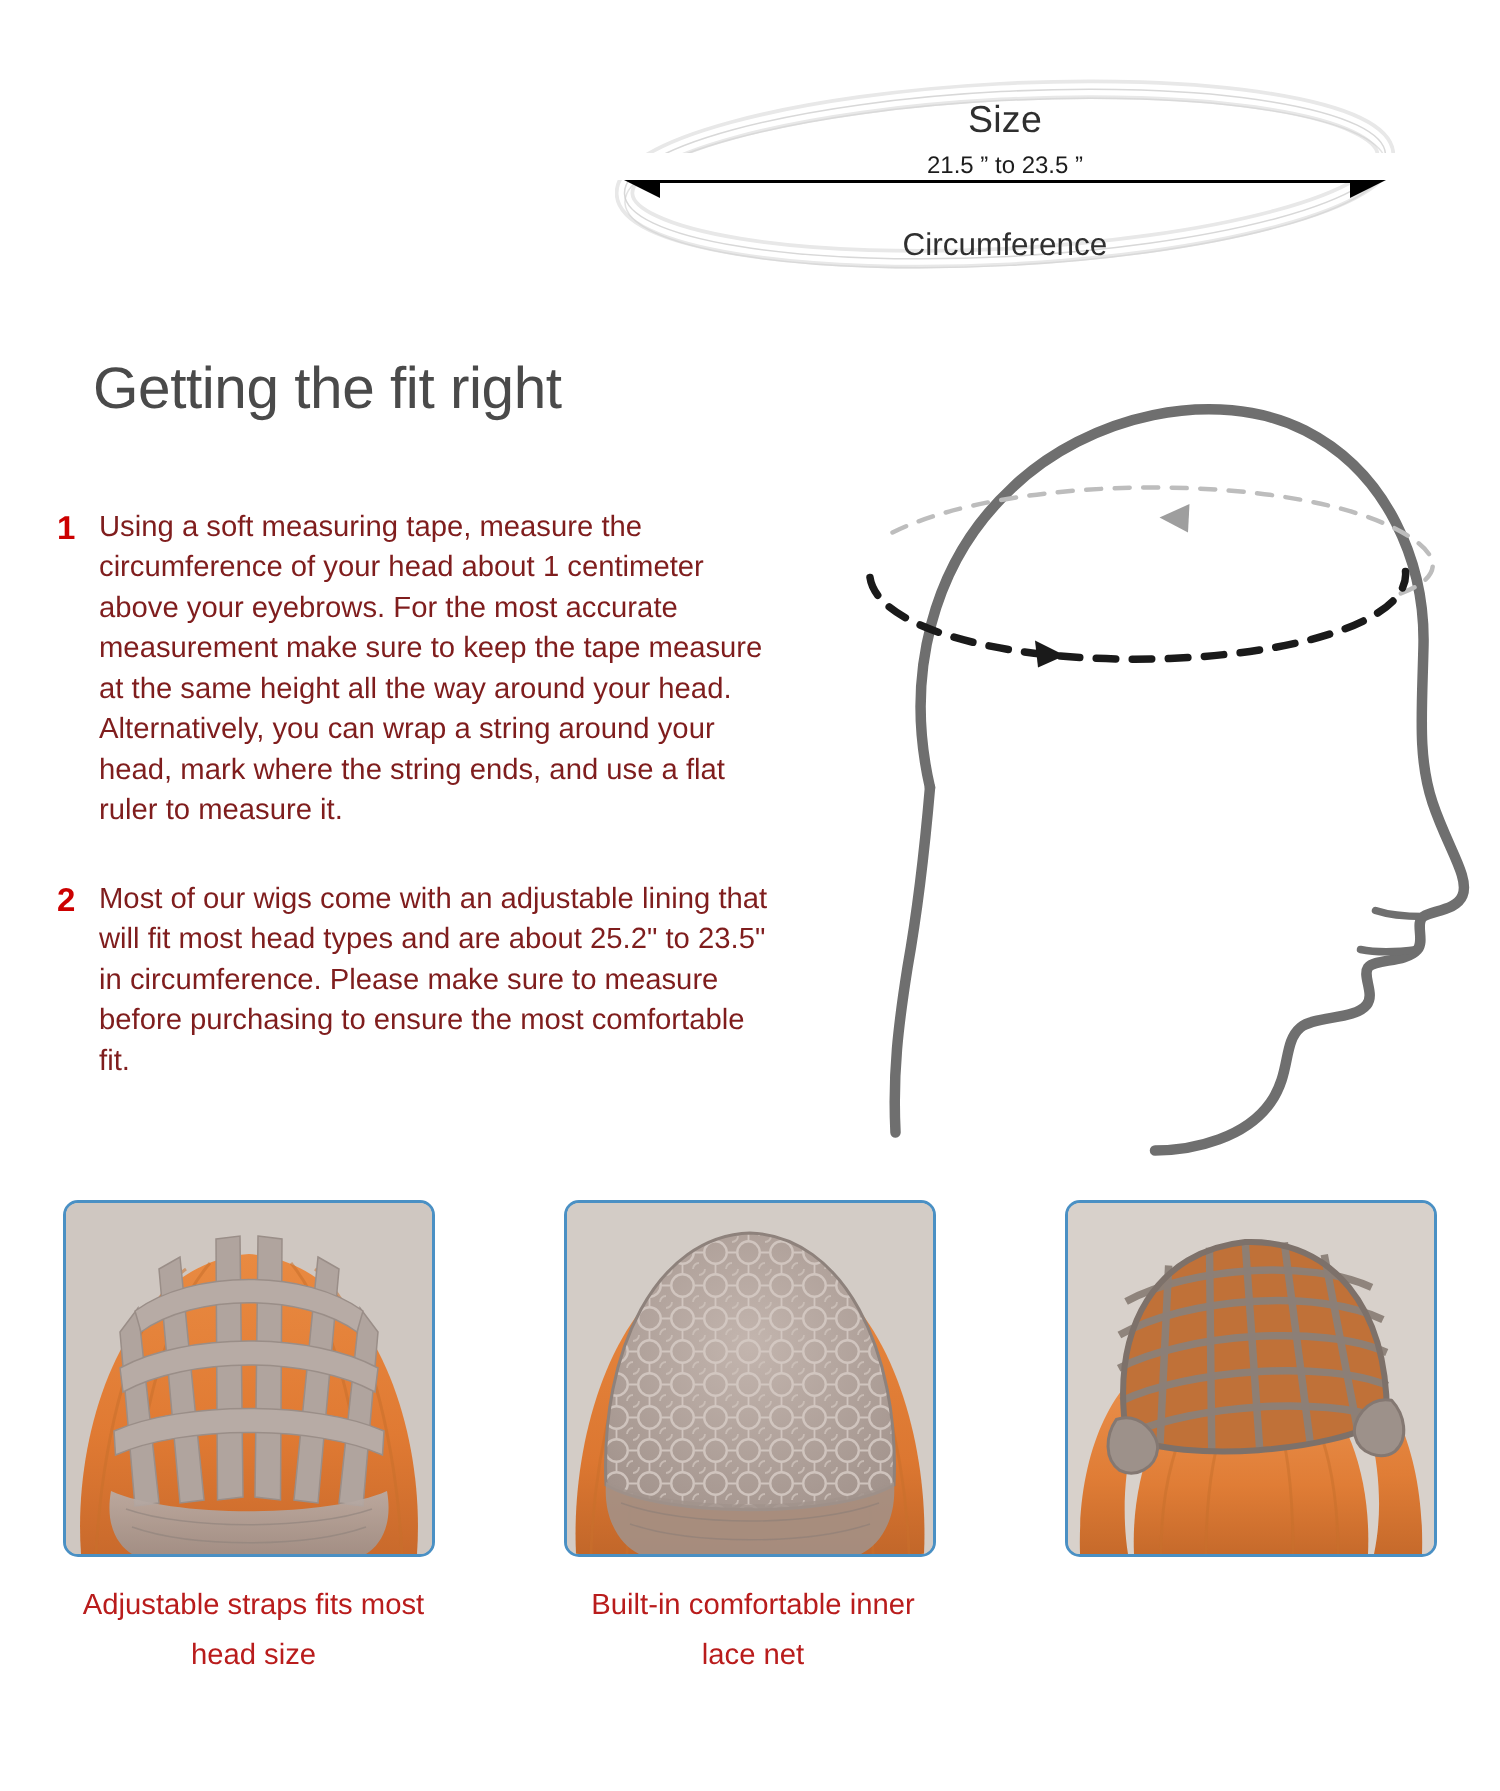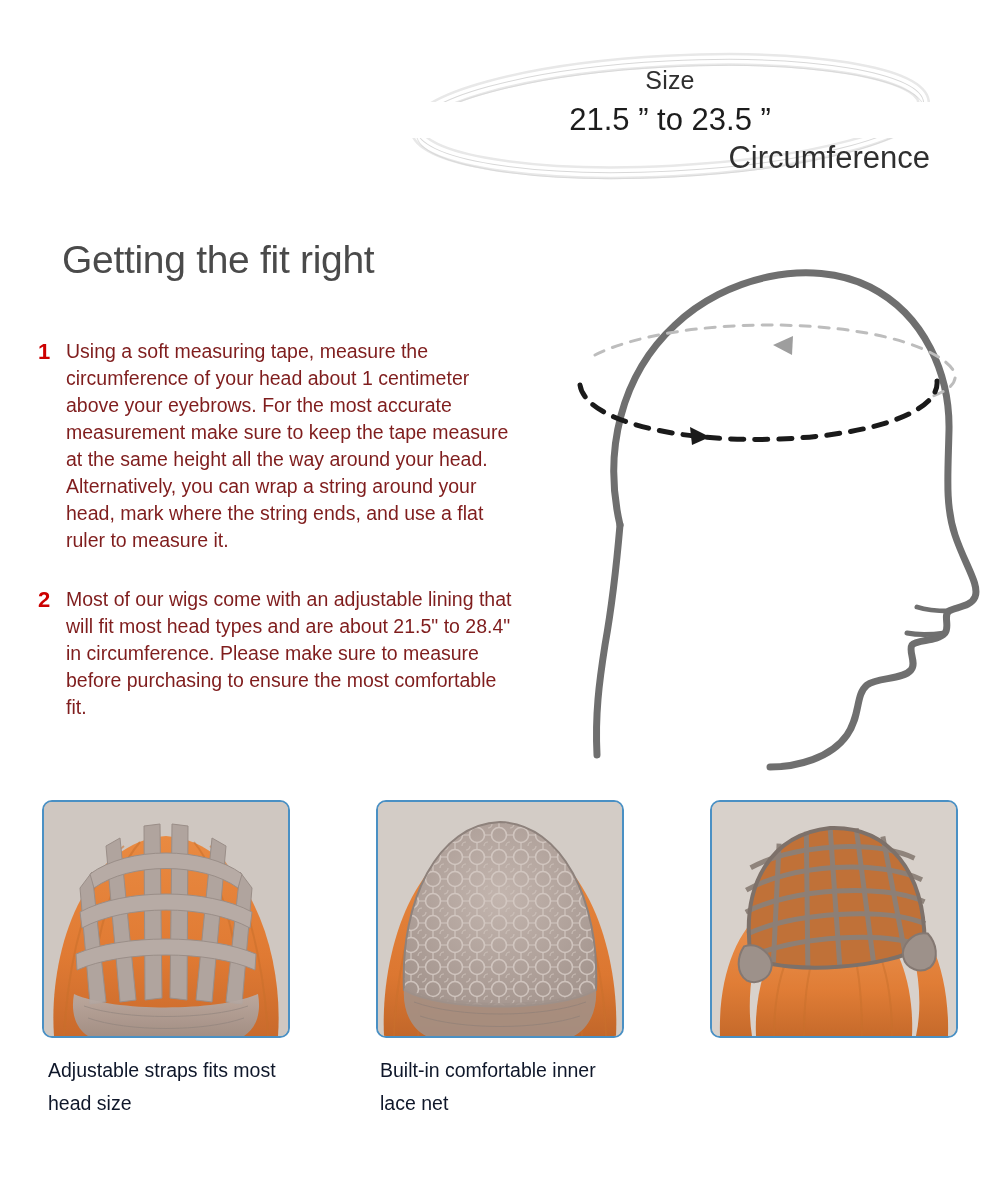--- a/index.html
+++ b/index.html
@@ -21,28 +21,28 @@
   }
   .size-band svg { display: block; }
   .size-label {
     position: absolute; left: 0; top: 14px; width: 520px;
     text-align: center;
     font-size: 25px; color: #2f2f2f; letter-spacing: .2px;
   }
   .size-value {
     position: absolute; left: 0; top: 50px; width: 520px;
     text-align: center;
-    font-size: 31px; color: #1c1c1c;
+    font-size: 16px; color: #1c1c1c;
     background: #fff;
     padding: 0 4px;
   }
   .size-circ {
-    position: absolute; left: 0; top: 88px; width: 520px;
-    text-align: right;
-    font-size: 31px; color: #2f2f2f;
+    position: absolute; left: 0; top: 100px; width: 520px;
+    text-align: center;
+    font-size: 21px; color: #2f2f2f;
   }
 
   
   .heading {
     position: absolute;
     left: 62px; top: 238px;
     font-size: 39px;
     font-weight: 400;
     color: #4a4a4a;
     letter-spacing: -0.3px;
@@ -85,22 +85,22 @@
     border: 2px solid #4a90c4;
     border-radius: 10px;
     overflow: hidden;
     position: relative;
     background: #d9d2cc;
   }
   .card-caption {
     margin-top: 16px;
     font-size: 19.5px;
     line-height: 33px;
-    color: #0f172a;
-    text-align: left;
+    color: #b91c1c;
+    text-align: center;
     padding-left: 6px;
   }
   .card:nth-child(2) .card-caption { padding-left: 4px; }
   .card:nth-child(3) .card-caption { padding-left: 4px; }
 
   .wig-svg { position: absolute; left: 0; top: 0; }
 </style>
 </head>
 <body>
 
@@ -135,21 +135,21 @@
 
   <div class="heading">Getting the fit right</div>
 
   <div class="steps">
     <div class="step">
       <span class="step-num">1</span>
       <div class="step-text">Using a soft measuring tape, measure the circumference of your head about 1 centimeter above your eyebrows. For the most accurate measurement make sure to keep the tape measure at the same height all the way around your head. Alternatively, you can wrap a string around your head, mark where the string ends, and use a flat ruler to measure it.</div>
     </div>
     <div class="step">
       <span class="step-num">2</span>
-      <div class="step-text">Most of our wigs come with an adjustable lining that will fit most head types and are about 21.5" to 28.4" in circumference. Please make sure to measure before purchasing to ensure the most comfortable fit.</div>
+      <div class="step-text">Most of our wigs come with an adjustable lining that will fit most head types and are about 25.2" to 23.5" in circumference. Please make sure to measure before purchasing to ensure the most comfortable fit.</div>
     </div>
   </div>
 
   <div class="head-diagram">
     <svg width="470" height="560" viewBox="0 0 470 560">
 
       <path d="M95,310
                C78,236 96,160 150,110
                C200,62 285,42 345,72
                C400,100 425,160 424,215

